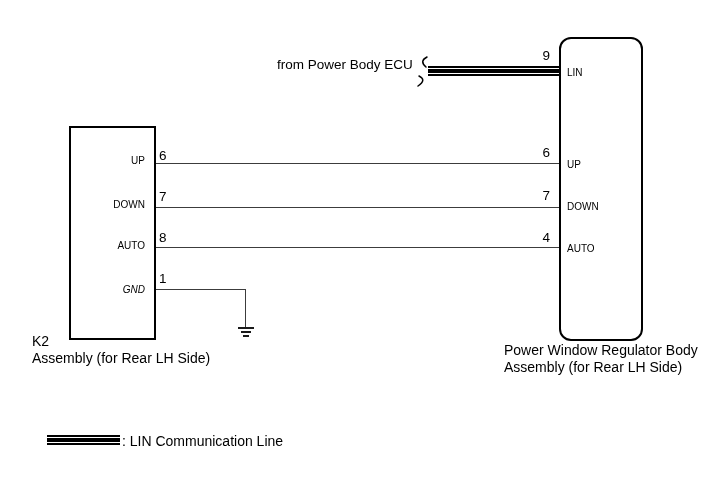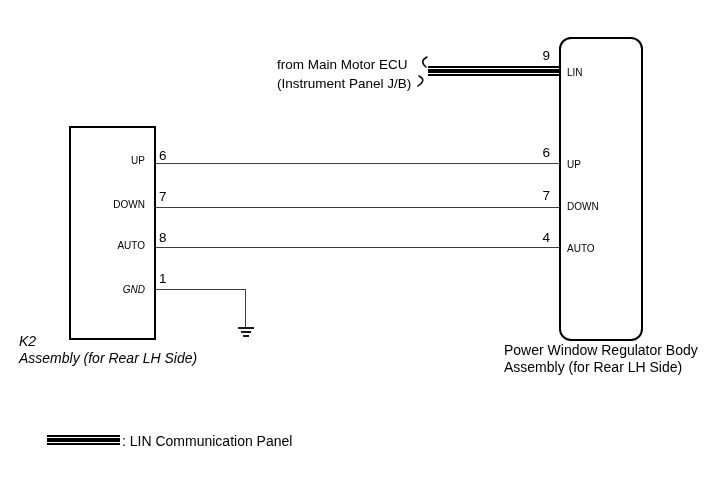--- a/index.html
+++ b/index.html
@@ -35,22 +35,21 @@
   .linwire .s3{height:4px;background:#000;}
   .break-sym{position:absolute;left:406px;top:53px;}
   .ecu-note{position:absolute;left:277px;top:55px;font-size:13.5px;line-height:19px;white-space:nowrap;}
 </style>
 </head>
 <body>
 
 <div class="canvas">
 
   <div class="ecu-note">
-    <div>from Main Motor ECU</div>
-    <div>(Instrument Panel J/B)</div>
+    <div>from Power Body ECU</div>
   </div>
 
   <svg class="break-sym" width="26" height="38" viewBox="0 0 26 38">
     <path d="M 21 4 Q 13 8 20 14" fill="none" stroke="#000" stroke-width="1.5" stroke-linecap="round"></path>
     <path d="M 13 23 Q 21 27 12 33" fill="none" stroke="#000" stroke-width="1.5" stroke-linecap="round"></path>
   </svg>
 
   <div class="linwire" style="left:428px;top:66px;width:131px;">
     <div class="s1"></div>
       <div class="s2"></div>
@@ -87,31 +86,31 @@
   <div class="t pinR" style="left:567px;top:66px;">LIN</div>
   <div class="t pinR" style="left:567px;top:158px;">UP</div>
   <div class="t pinR" style="left:567px;top:200px;">DOWN</div>
   <div class="t pinR" style="left:567px;top:242px;">AUTO</div>
 
   <div class="t num numR" style="left:517px;top:49px;">9</div>
   <div class="t num numR" style="left:517px;top:146px;">6</div>
   <div class="t num numR" style="left:517px;top:189px;">7</div>
   <div class="t num numR" style="left:517px;top:231px;">4</div>
 
-  <div class="block" style="left:19px;top:333px;font-style:italic;">
+  <div class="block" style="left:32px;top:333px;">
     <div>K2</div>
     <div>Assembly (for Rear LH Side)</div>
   </div>
   <div class="block" style="left:504px;top:342px;">
     <div>Power Window Regulator Body</div>
     <div>Assembly (for Rear LH Side)</div>
   </div>
 
   <div class="linwire" style="left:47px;top:435px;width:73px;">
     <div class="s1"></div>
       <div class="s2"></div>
       <div class="s3"></div>
       <div class="s4"></div>
       <div class="s5"></div>
   </div>
-  <div class="t" style="left:122px;top:434px;font-size:14px;">: LIN Communication Panel</div>
+  <div class="t" style="left:122px;top:434px;font-size:14px;">: LIN Communication Line</div>
 
 </div>
 
 </body></html>

